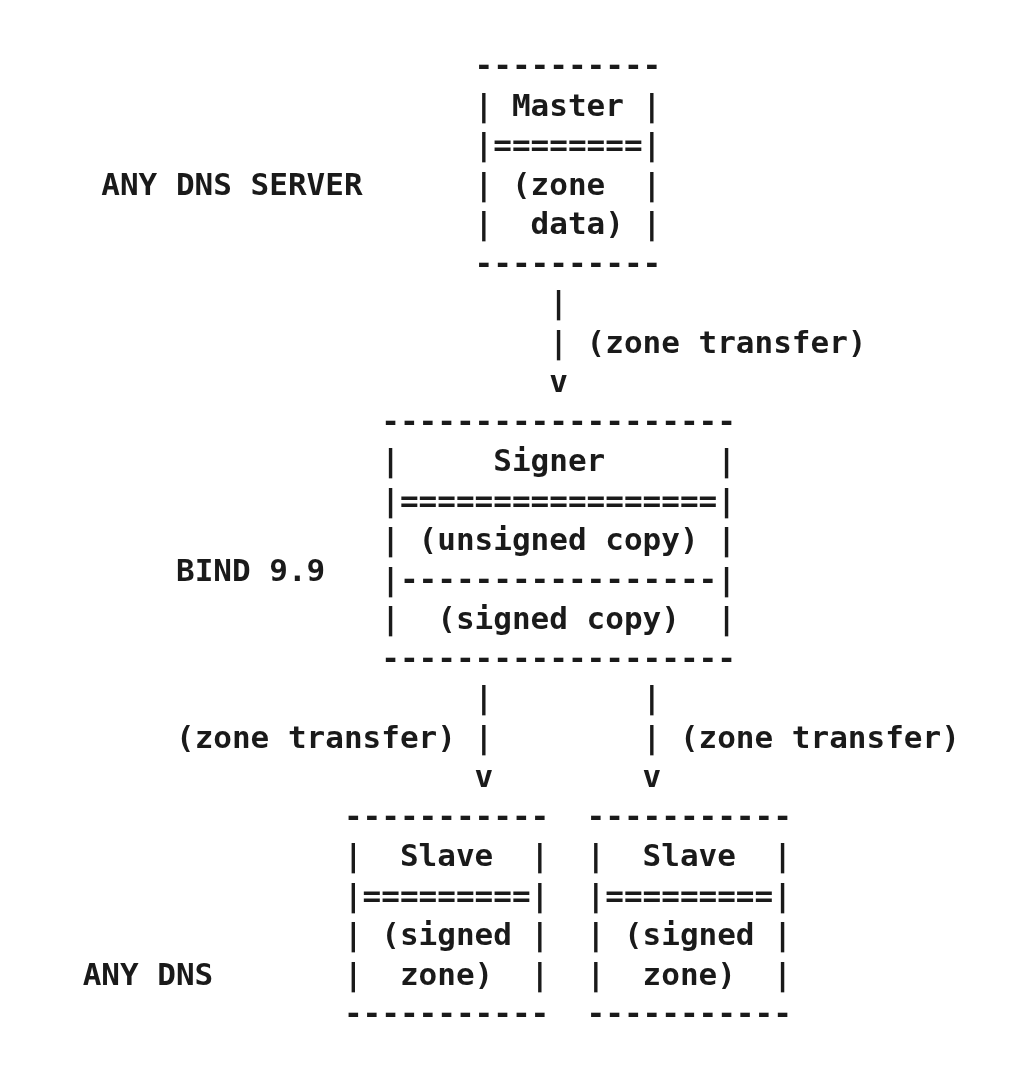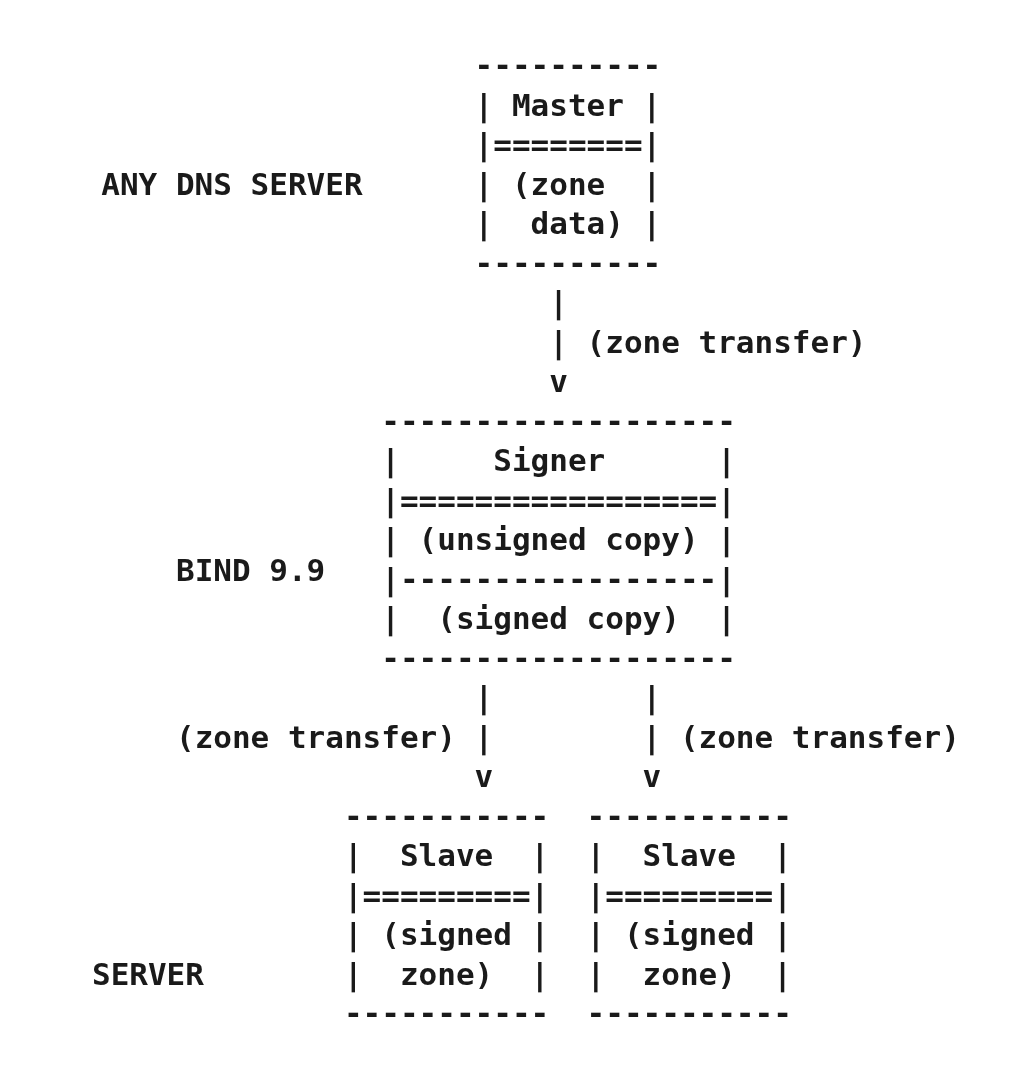--- a/index.html
+++ b/index.html
@@ -95,16 +95,17 @@
 -----------</pre>
 
   <pre class="blk pos-slave-box-right">-----------
 |  Slave  |
 |=========|
 | (signed |
 |  zone)  |
 -----------</pre>
 
   <div class="blk center pos-any-dns-label">
+    <div>ANY DNS</div>
     <div>SERVER</div>
   </div>
 
 </div>
 
 </body></html>

